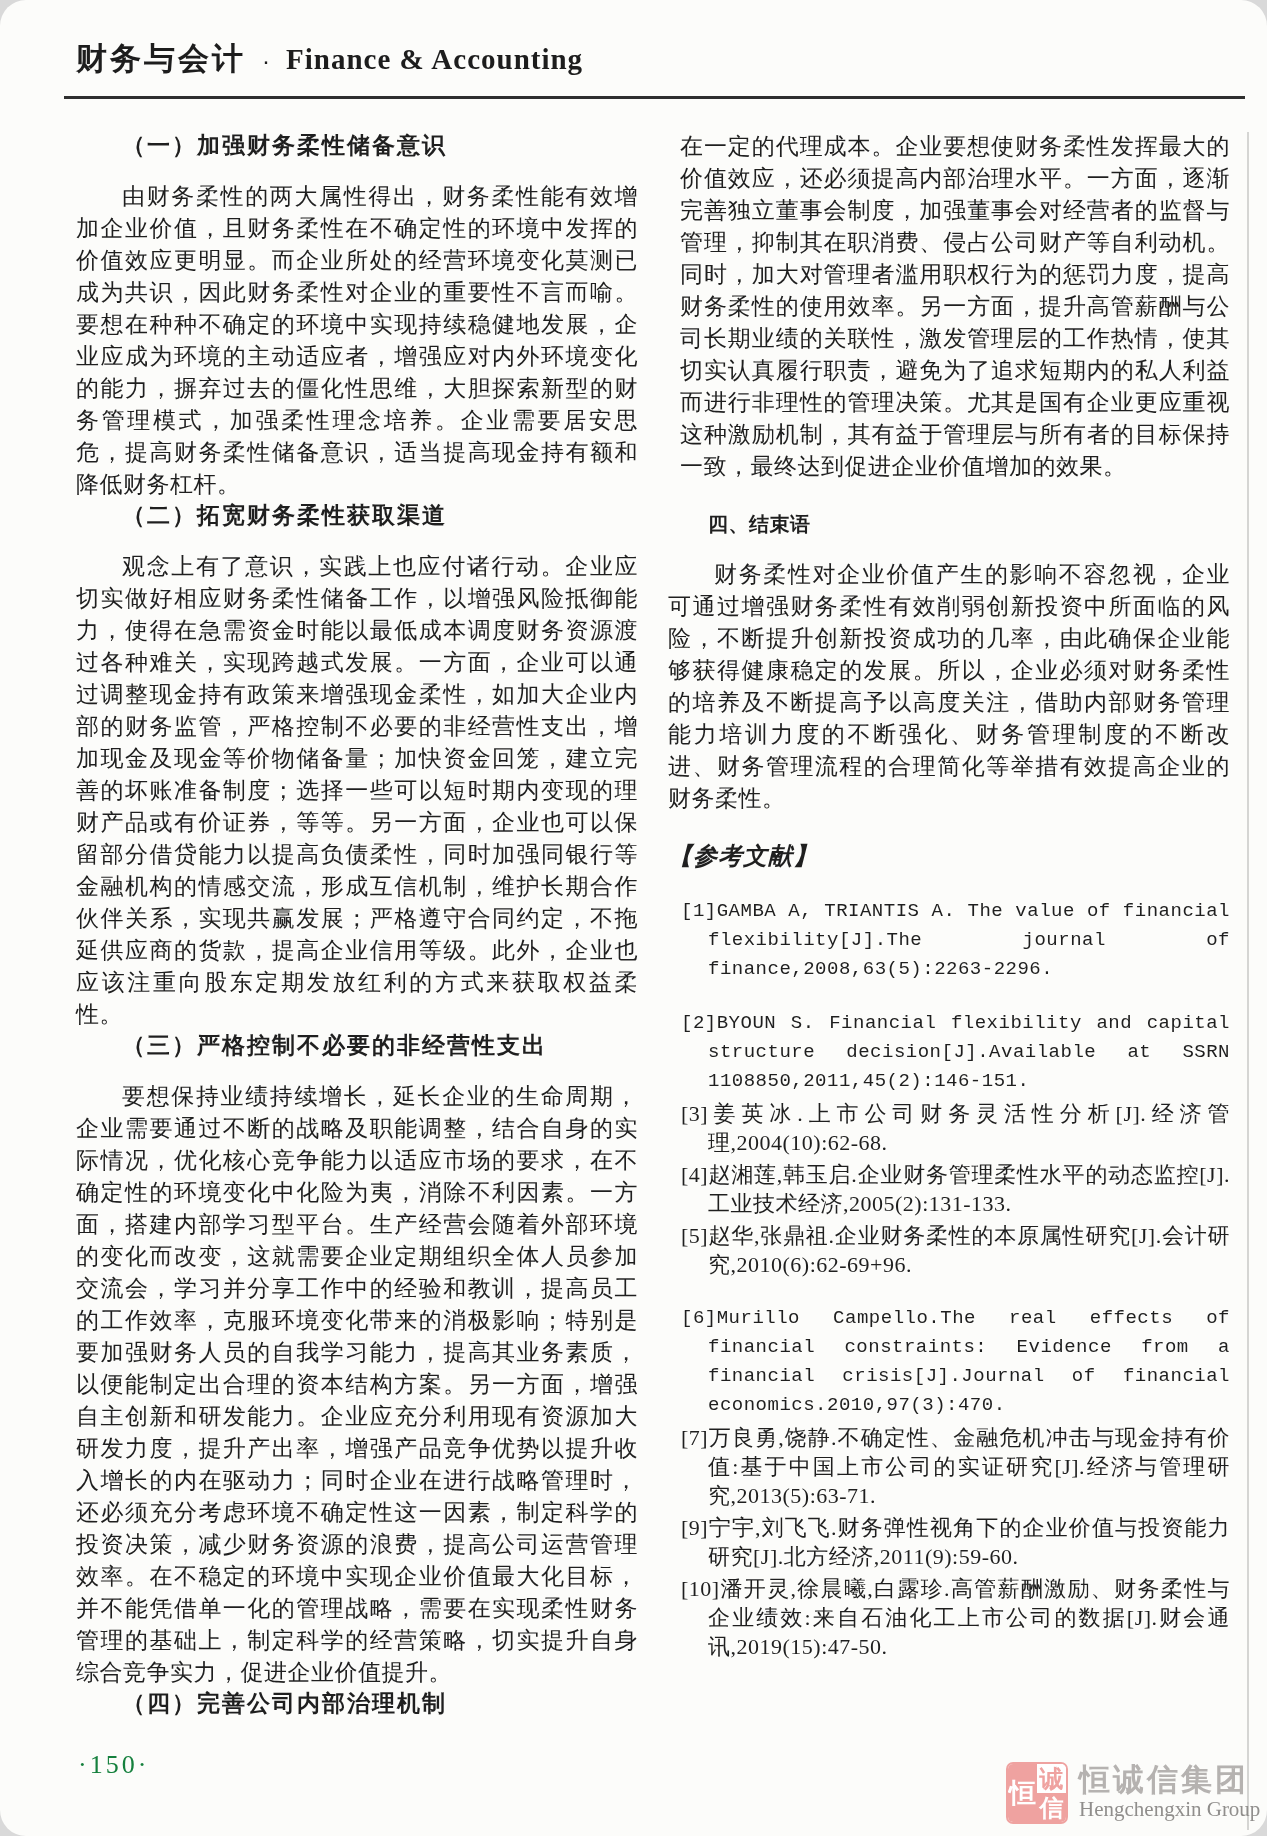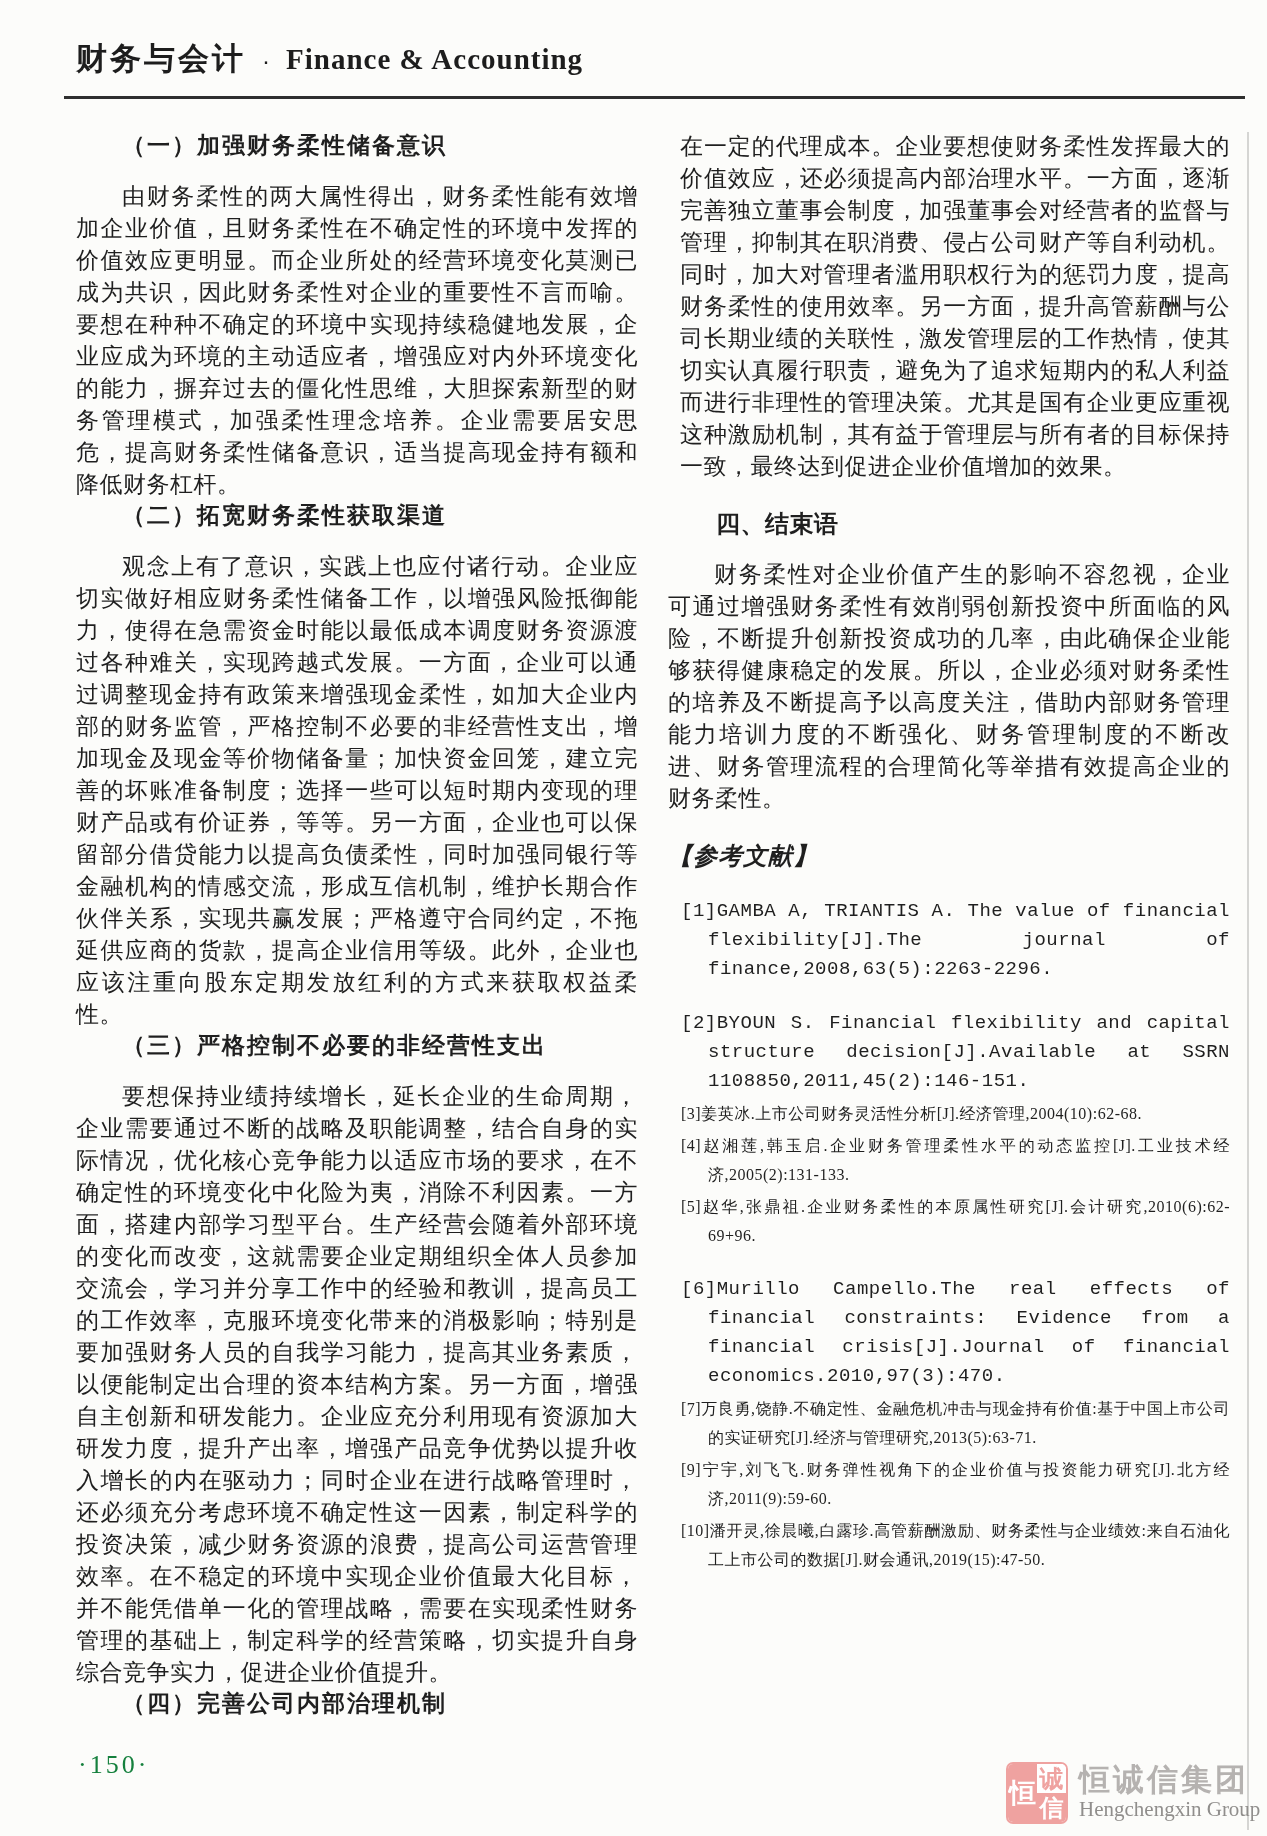--- a/index.html
+++ b/index.html
@@ -1,38 +1,39 @@
 <!DOCTYPE html>
 <html lang="zh"><head>
 <meta charset="utf-8">
 <style>
   html,body{margin:0;padding:0;background:#d9d9d9;}
   .page{
     position:relative;margin:0 auto;width:1267px;height:1836px;
     background:#fcfcfa;overflow:hidden;color:#222;
     font-family:"Liberation Sans","DejaVu Sans",sans-serif;
+    border-radius:26px;
   }
   
   .header{position:absolute;left:76px;top:38px;display:flex;align-items:baseline;white-space:nowrap;}
   .journal-cn{font-size:31px;font-weight:700;letter-spacing:3px;color:#1d1d1d;}
   .dot{margin:0 16px;font-size:24px;color:#1d1d1d;}
   .journal-en{font-family:"Liberation Serif","DejaVu Serif",serif;font-weight:700;font-size:29px;letter-spacing:1px;color:#1d1d1d;}
   .header-rule{position:absolute;left:64px;top:96px;width:1181px;height:3px;background:#2f2f2f;}
   
   .col{position:absolute;top:130px;width:562px;font-size:23px;line-height:32px;
        text-align:justify;letter-spacing:.5px;color:#1f1f1f;}
   .col-left{left:76px;}
   .col-right{left:668px;}
   .blk{margin:0;}
   .blk.para{text-indent:2em;margin-top:18px;}
   .blk.para-cont{text-indent:0;margin-left:12px;}
   .blk.sub-heading{text-indent:2em;font-weight:700;font-family:"Liberation Serif","DejaVu Serif",serif;letter-spacing:2px;}
-  .blk.section-heading{text-indent:2em;font-weight:700;font-size:24px;margin:26px 0 16px;}
+  .blk.section-heading{text-indent:2em;font-weight:700;font-size:20px;margin:26px 0 16px;}
   .blk.ref-heading{text-indent:0;font-weight:700;font-size:24px;margin:26px 0 0;letter-spacing:1px;font-style:italic;}
-  .blk.ref{padding-left:40px;text-indent:-27px;font-size:16px;line-height:29px;margin-bottom:3px;}
+  .blk.ref{padding-left:40px;text-indent:-27px;font-size:22px;line-height:29px;margin-bottom:3px;}
   .blk.ref.lang-en{font-family:"Liberation Mono","DejaVu Sans Mono",monospace;font-size:19px;letter-spacing:.5px;margin-top:25px;}
   .blk.ref.lang-zh{font-family:"Liberation Serif","DejaVu Serif",serif;}
   
   .page-num{position:absolute;left:78px;top:1750px;font-size:26px;letter-spacing:3px;
             font-family:"Liberation Serif","DejaVu Serif",serif;color:#15803d;}
   
   .watermark{position:absolute;left:1006px;top:1762px;display:flex;gap:11px;align-items:flex-start;}
   .seal{display:grid;grid-template-columns:29px 29px;grid-template-rows:29px 29px;
         border:2px solid #efa2a0;border-radius:7px;overflow:hidden;background:#fff;flex:none;}
   .seal>div{display:flex;align-items:center;justify-content:center;font-weight:700;line-height:1;}

